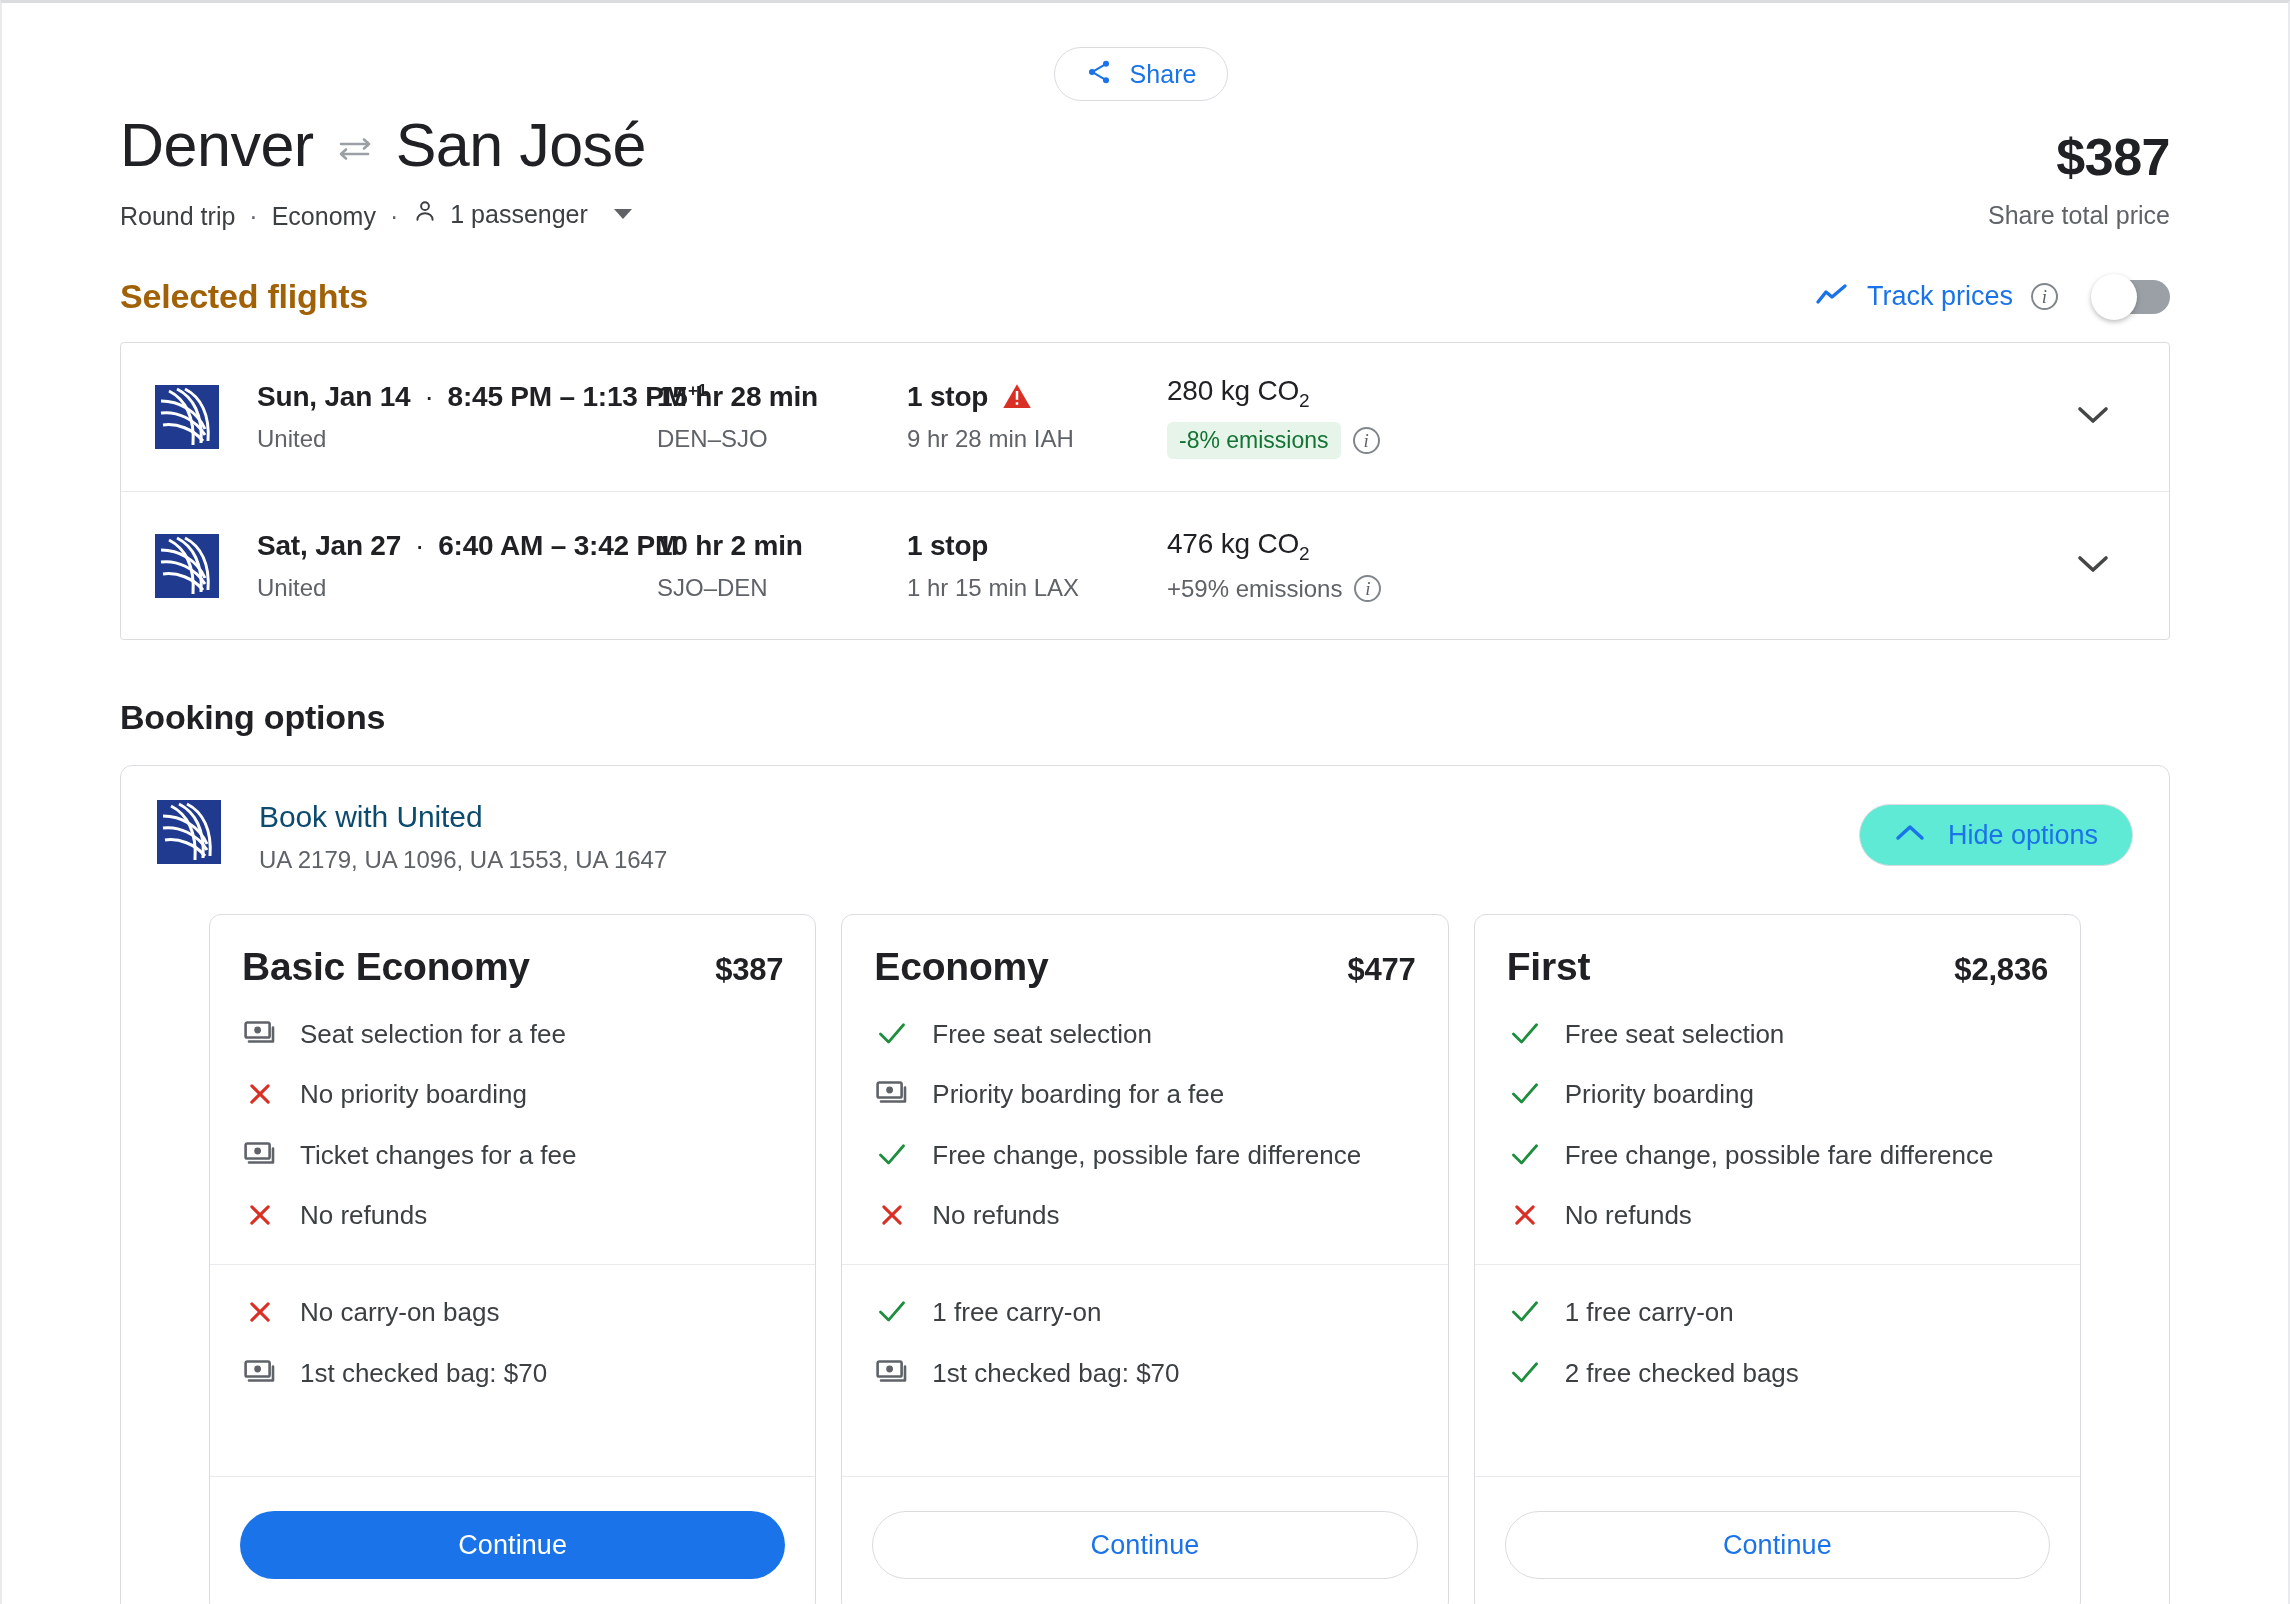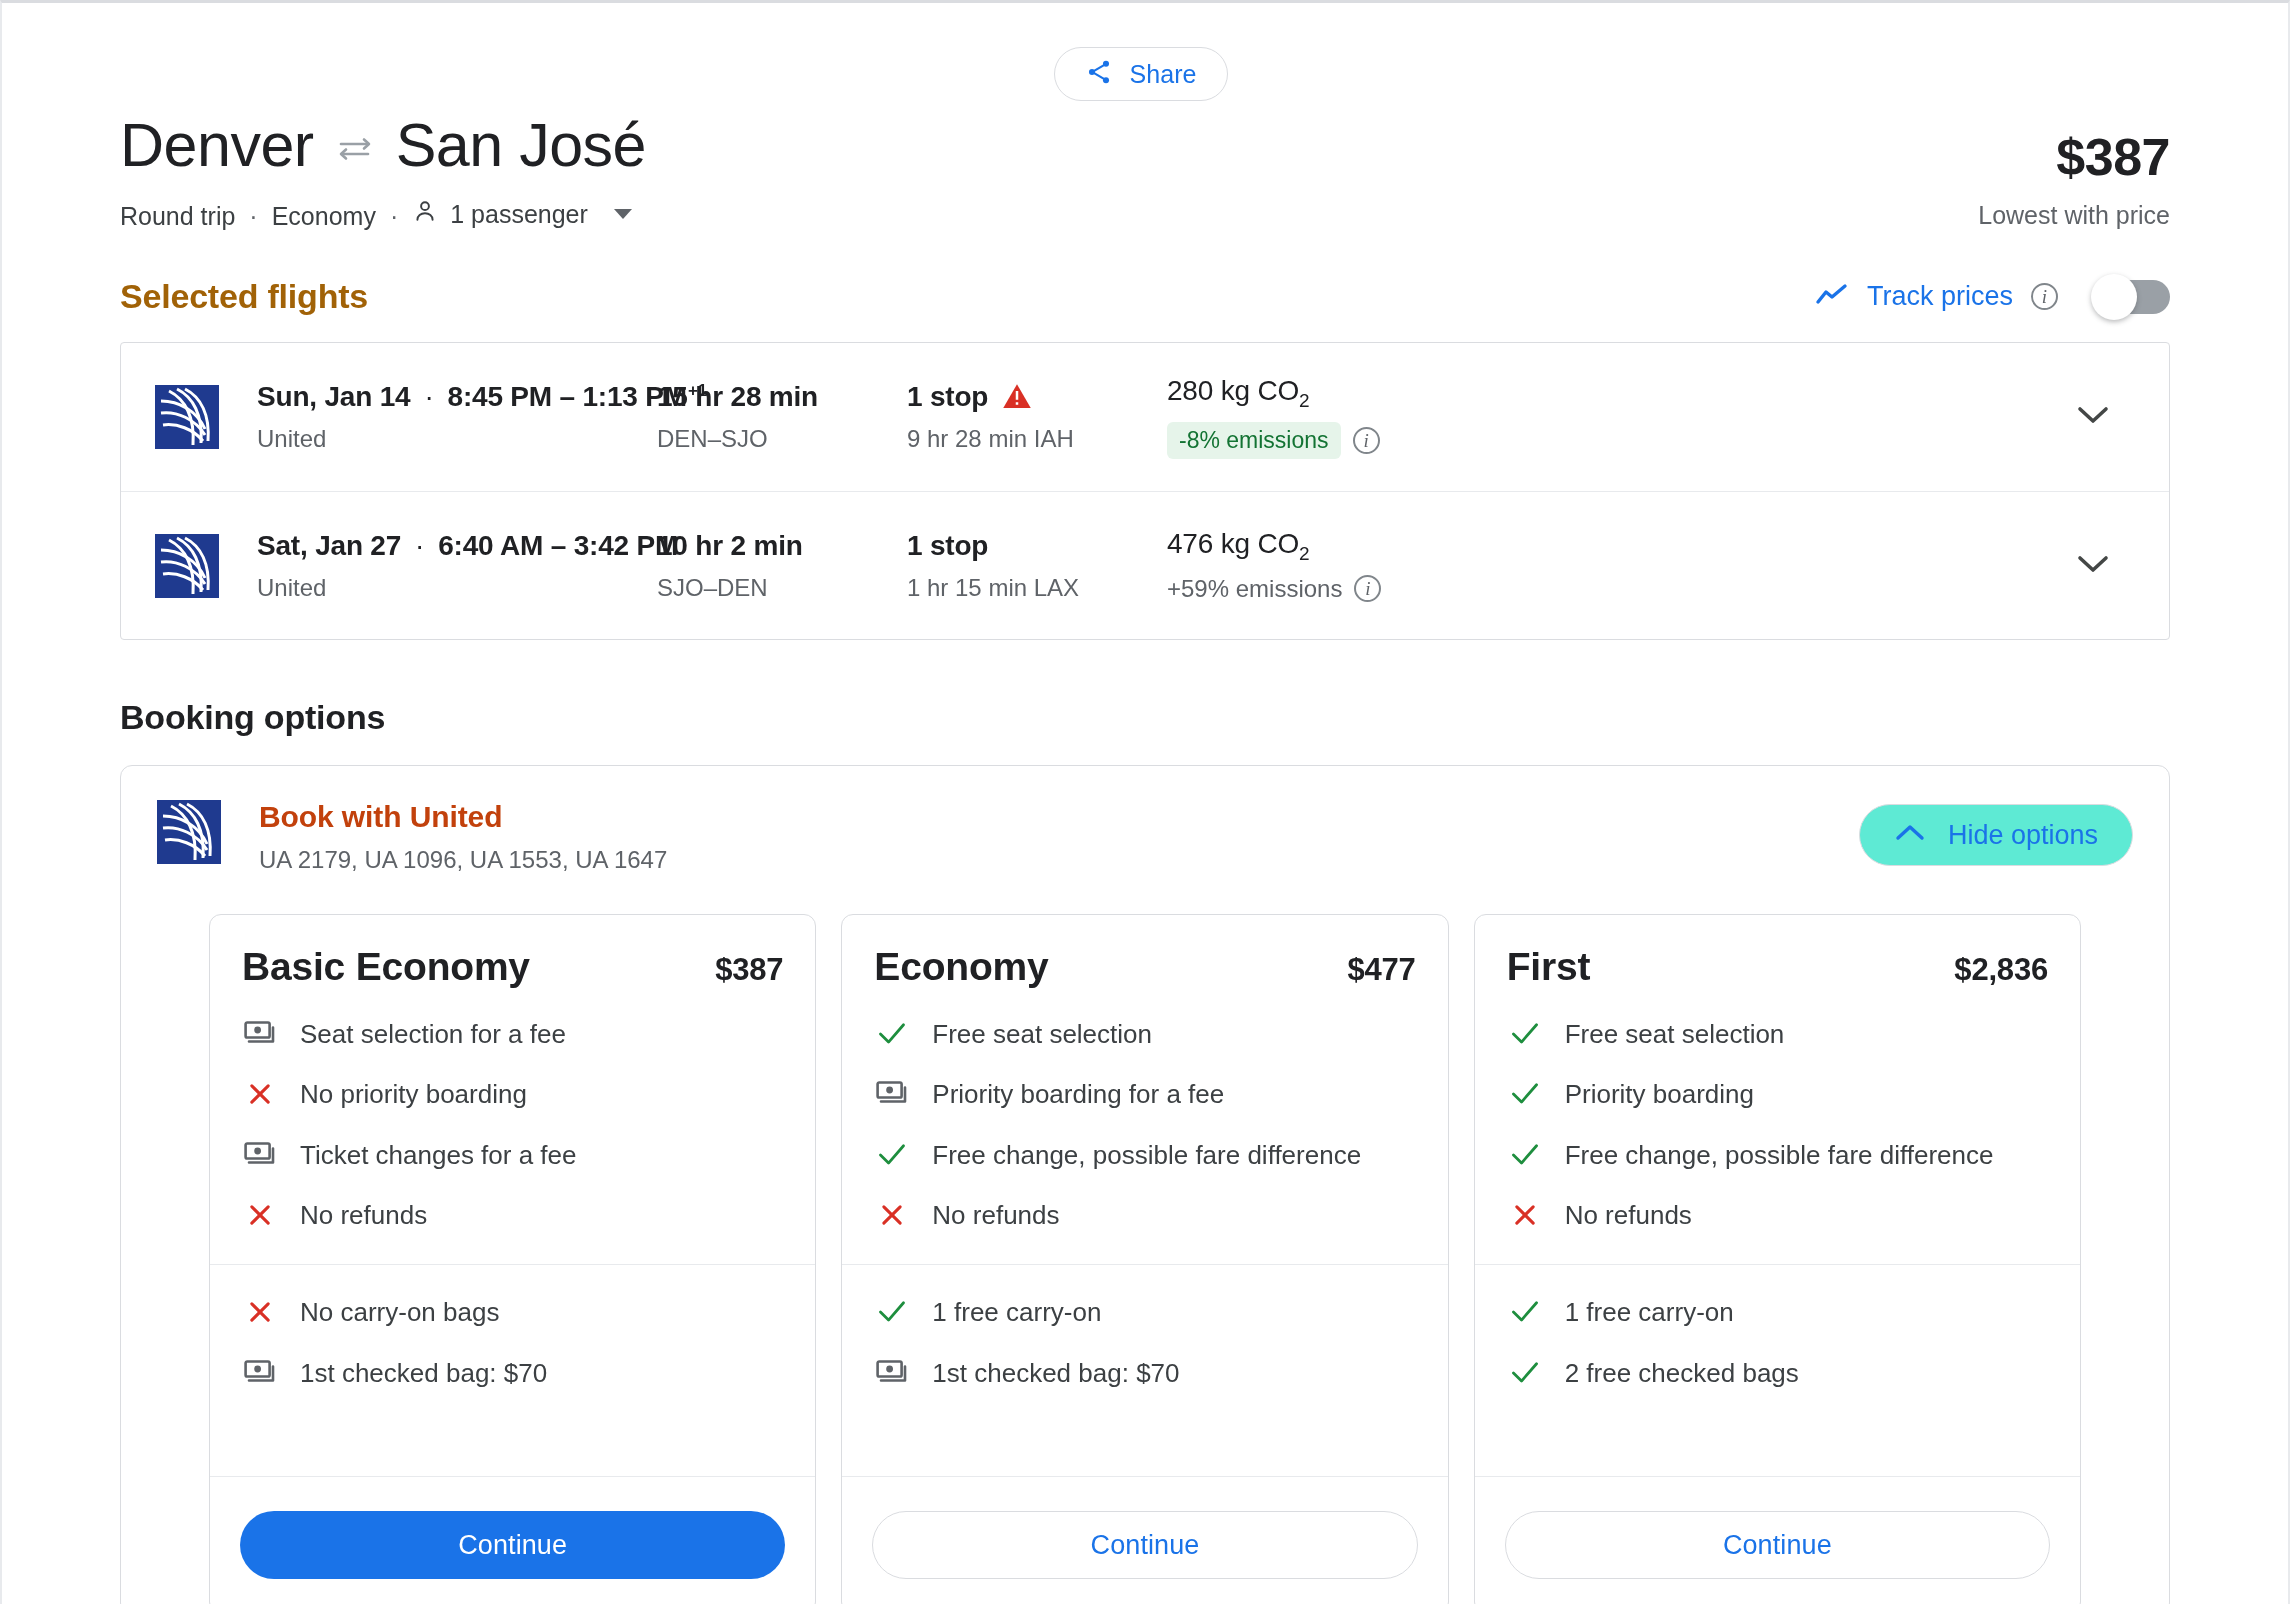--- a/index.html
+++ b/index.html
@@ -251,21 +251,21 @@
     background: #fff;
     padding: 34px 36px 0 36px;
     min-height: 820px;
   }
   .booking-head {
     display: flex;
     align-items: flex-start;
     justify-content: space-between;
   }
   .booking-head-left { display: flex; align-items: flex-start; gap: 38px; }
-  .bh-title { font-size: 30px; color: #c2410c; font-weight: 700; letter-spacing: -0.1px; }
+  .bh-title { font-size: 30px; color: #0c4a6e; font-weight: 400; letter-spacing: -0.1px; }
   .bh-sub { margin-top: 12px; font-size: 24px; color: #5f6368; }
 
   .hide-btn {
     display: inline-flex;
     align-items: center;
     gap: 22px;
     height: 62px;
     padding: 0 34px;
     border: 1.5px solid #dadce0;
     border-radius: 31px;
@@ -383,21 +383,21 @@
                 <path d="M5 20c0-3.6 3.1-6 7-6s7 2.4 7 6"></path>
               </svg>
             </span>
             <span>1 passenger</span>
             <span class="caret-down"></span>
           </span>
         </div>
       </div>
       <div class="price-block">
         <div class="price-main">$387</div>
-        <div class="price-sub">Lowest with price</div>
+        <div class="price-sub">Share total price</div>
       </div>
     </div>
 
     <div class="section-head">
       <div class="section-title">Selected flights</div>
       <div class="track-wrap">
         <span>
           <svg width="34" height="26" viewBox="0 0 34 26" fill="none" stroke="#1a73e8" stroke-width="3.4" stroke-linecap="round" stroke-linejoin="round">
             <polyline points="3,20 11,10 17,15 30,4"></polyline>
           </svg>

